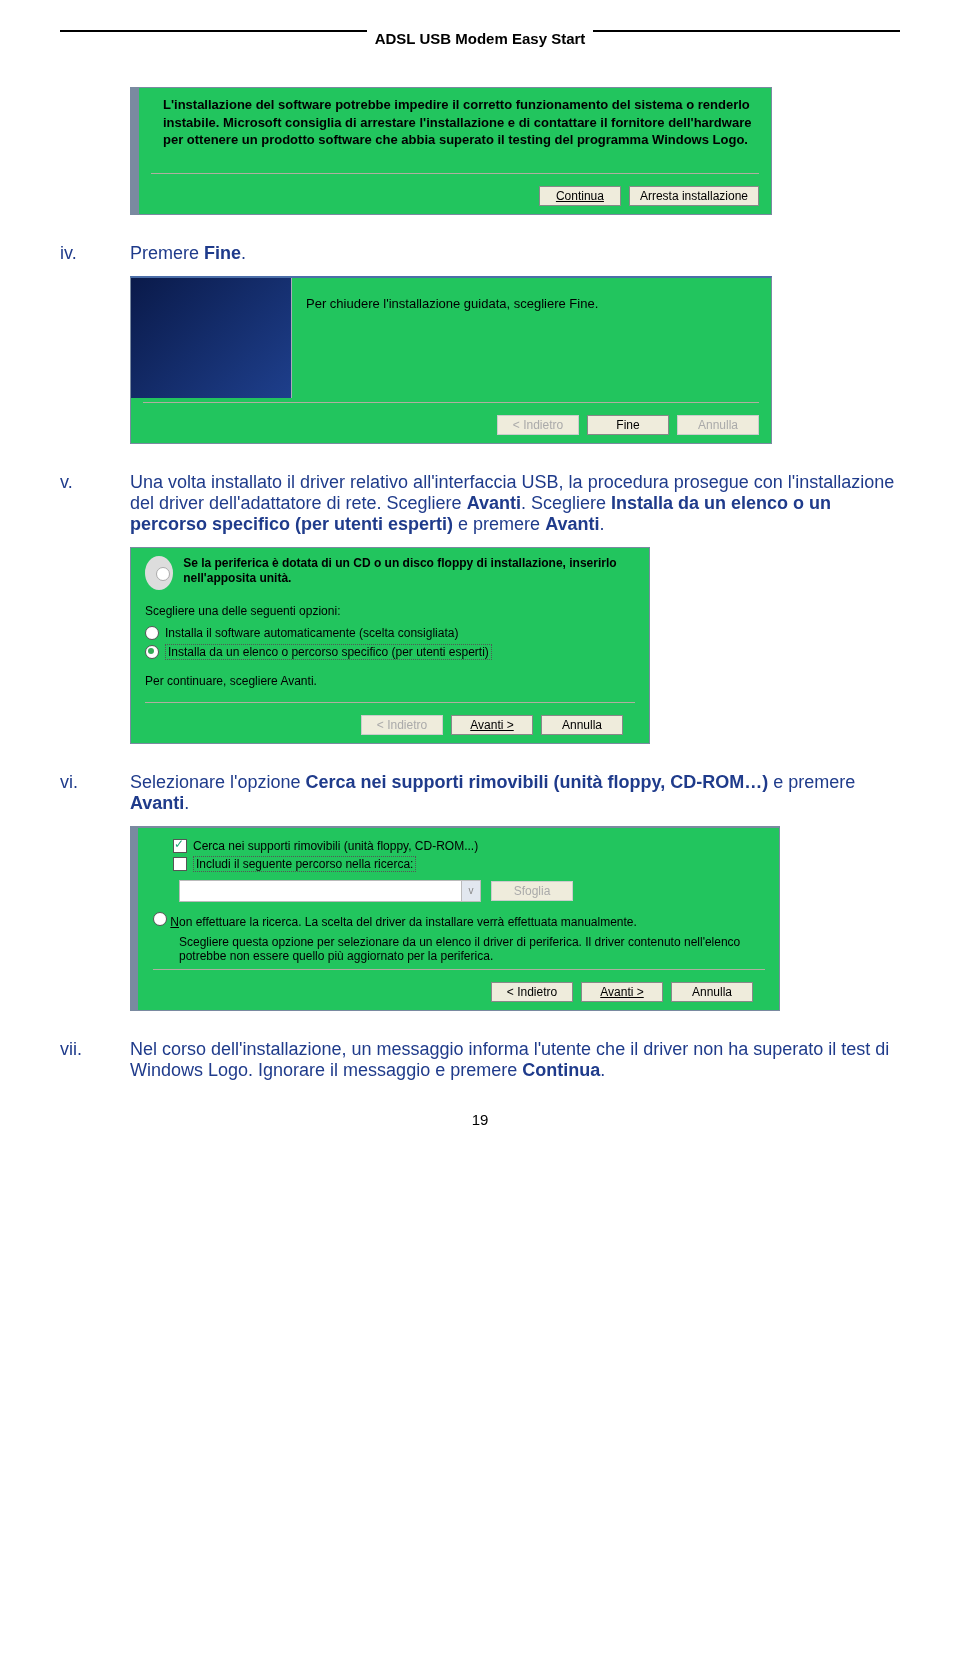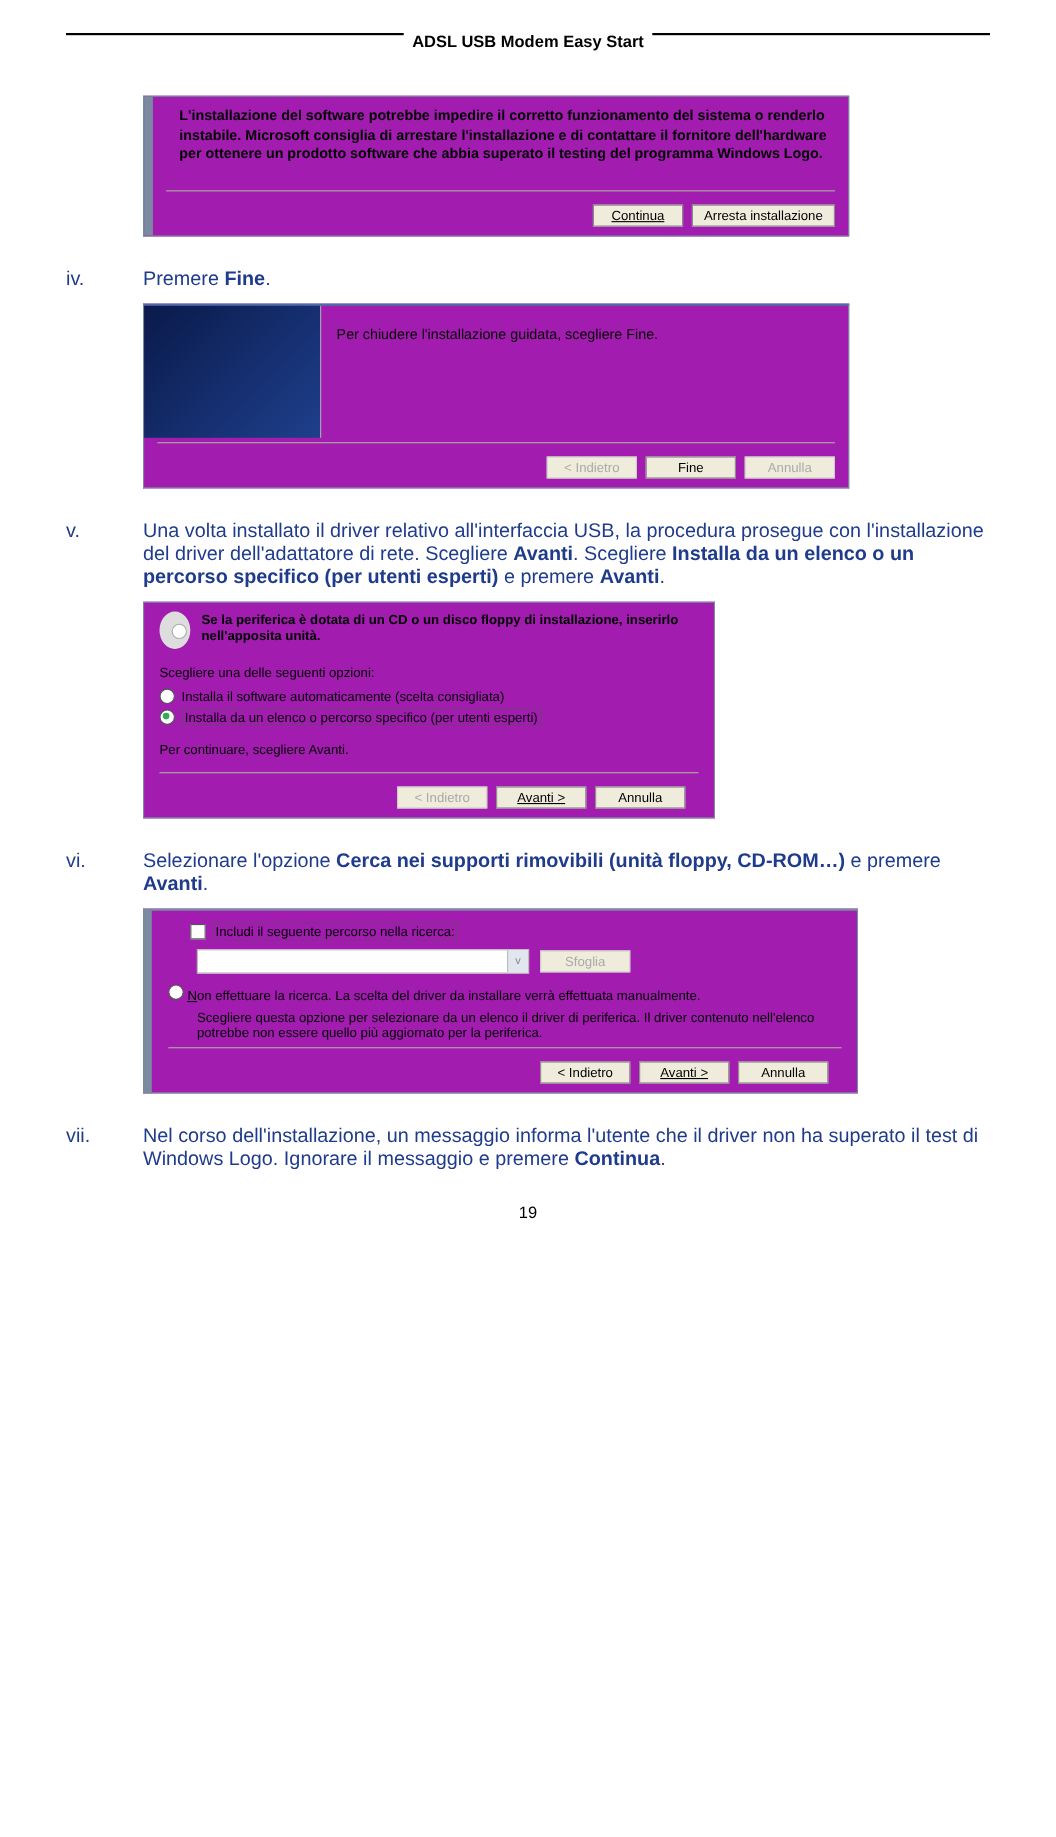--- a/index.html
+++ b/index.html
@@ -7,21 +7,21 @@
   .hdr-line { display:flex; font-weight:bold; font-size:15px; color:#000; }
   .hdr-line .rule { flex:1; height:2px; background:#000; }
   .hdr-line .txt { padding:0 8px; white-space:nowrap; }
   .step-row { display:flex; margin:28px 0 12px 0; font-size:18px; color:#1f3b8b;justify-content:center; }
   .step-marker { width:70px; flex:none; }
   .step-body { flex:1; }
   .blue-bold { color:#1f3b8b; font-weight:bold; }
   .blue { color:#1f3b8b; }
 
   
-  .dlg { border:1px solid #7a8aa0; background:#a21caf; font-family:Tahoma,Arial,sans-serif; font-size:12px; color:#000; margin:8px 0 8px 70px; }
+  .dlg { border:1px solid #7a8aa0; background:#22c55e; font-family:Tahoma,Arial,sans-serif; font-size:12px; color:#000; margin:8px 0 8px 70px; }
   .btn { display:inline-block; border:1px solid #888; background:#efecdc; padding:2px 10px; font-size:12px; min-width:60px; text-align:center; }
   .btn.disabled { color:#aaa; border-color:#ccc; }
   .btn u { text-decoration:underline; }
   .btn-row { display:flex; gap:8px; justify-content:flex-end; padding:8px 12px; }
   .hr { height:1px; background:#b0aea0; margin:4px 12px; }
 
   
   .dlg1 { width:640px; }
   .dlg1 .inner { margin-left:8px; padding:8px 16px 0 16px; }
   .dlg1 .msg { font-weight:bold; font-size:13px; line-height:1.35; }
@@ -141,20 +141,24 @@
     <div class="step-marker blue">vi.</div>
     <div class="step-body blue">
       <span>Selezionare l'opzione </span><span class="blue-bold">Cerca nei supporti rimovibili (unità floppy, CD-ROM…)</span><span> e premere </span><span class="blue-bold">Avanti</span><span>.</span>
     </div>
   </div>
 
   <div class="dlg dlg4 dlg4-wrap">
     <div class="bar4"></div>
     <div style="margin-left:8px;">
       <div class="chk-row" style="margin-left:20px;">
+        <span class="chk on"></span>
+        <span>Cerca nei supporti rimovibili (unità floppy, CD-ROM...)</span>
+      </div>
+      <div class="chk-row" style="margin-left:20px;">
         <span class="chk"></span>
         <span class="boxed">Includi il seguente percorso nella ricerca:</span>
       </div>
       <div class="path-row">
         <div class="path-input">
             <div class="dd">v</div>
           </div>
         <span class="btn disabled">Sfoglia</span>
       </div>
       <div class="opt-row">

